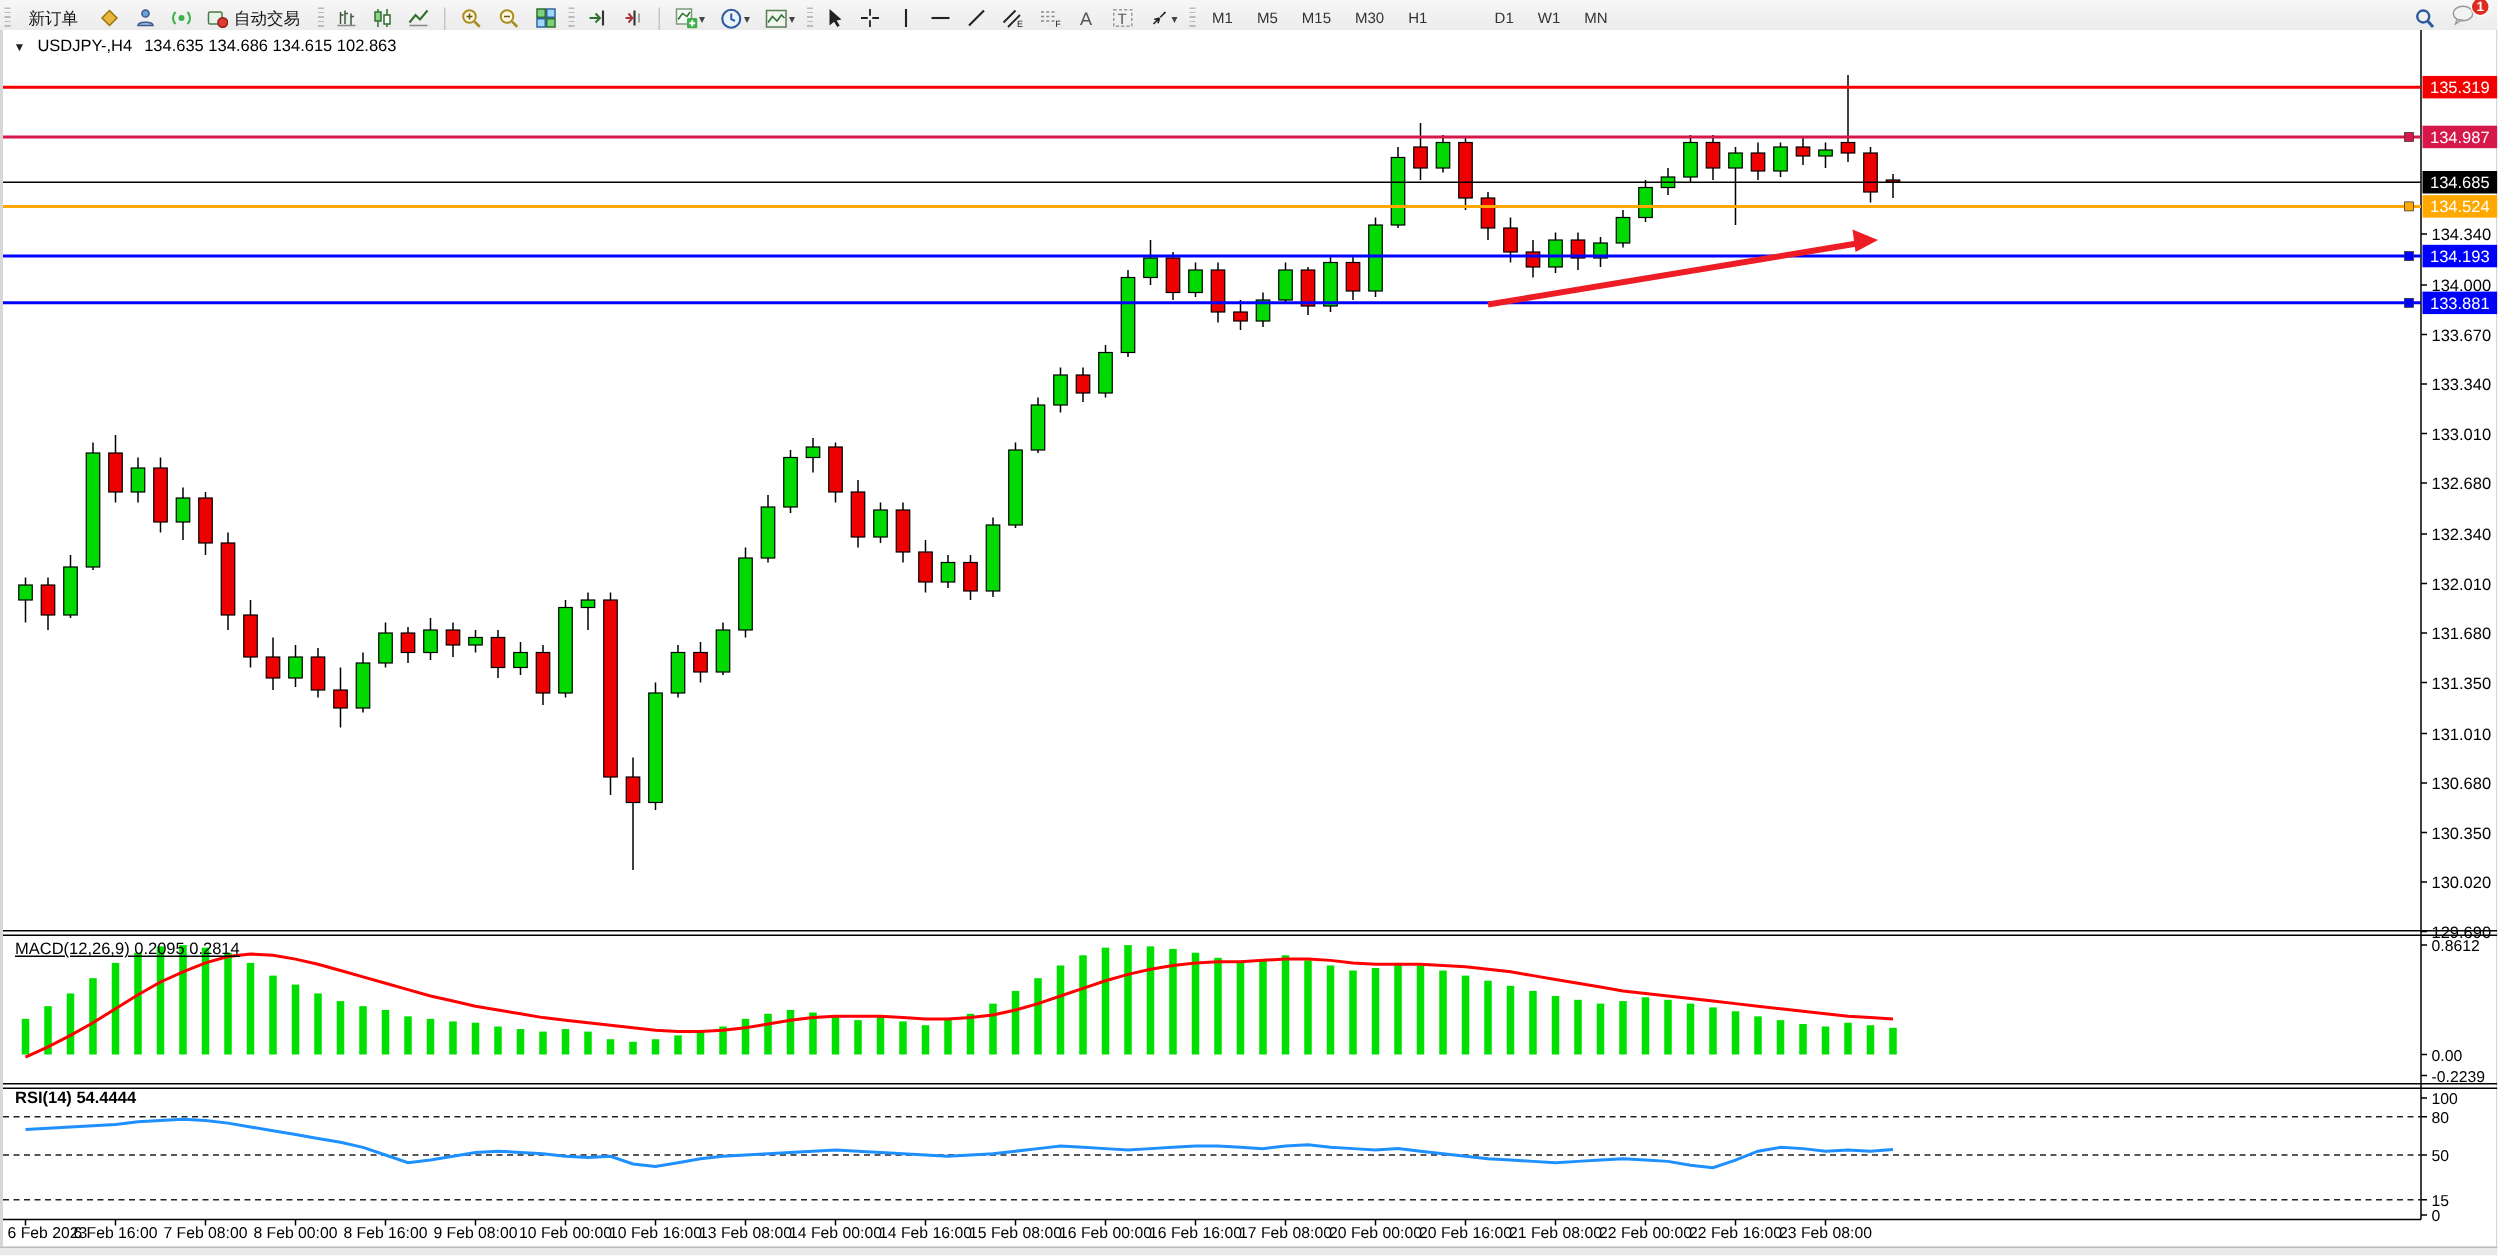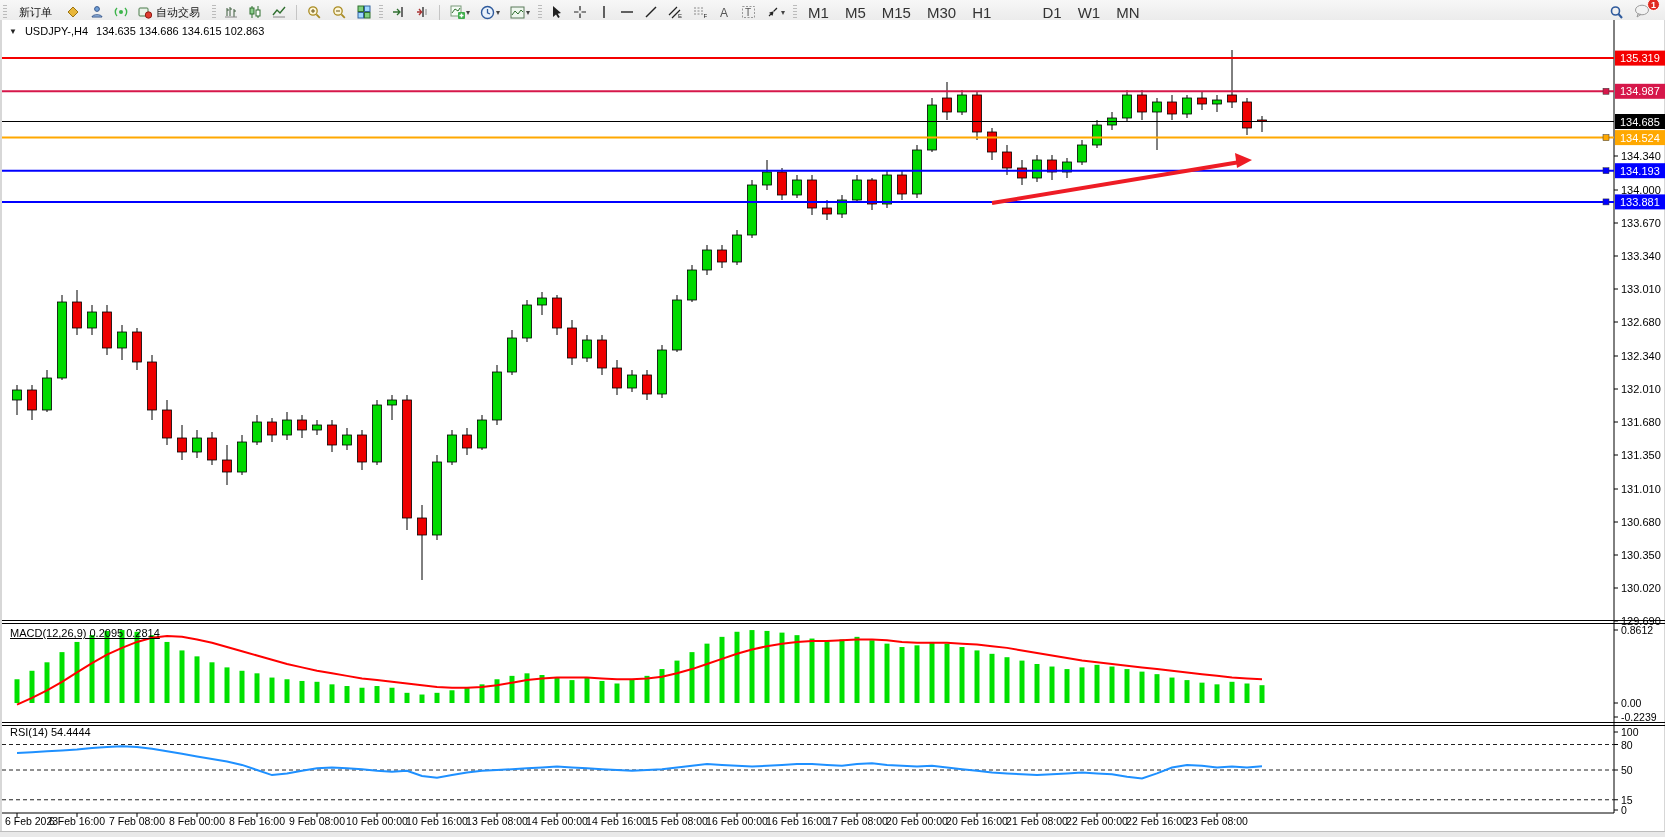--- a/index.html
+++ b/index.html
@@ -12,42 +12,42 @@
     background:linear-gradient(#f7f7f7,#e9e9e9); border-bottom:1px solid #c9c9c9;
     display:flex; align-items:center; padding:12px 2px; gap:4px; }
   .tb-btn { display:inline-flex; align-items:center; justify-content:center;
     height:17px; min-width:19px; padding:0 2px; border:1px solid transparent;
     background:transparent; cursor:default; font-family:"Liberation Sans",sans-serif; }
   .tb-text { font-size:11px; color:#111; padding:0 4px; white-space:nowrap; }
   .tb-sep { width:1px; height:15px; background:#c5c5c5; margin:0 3px; }
   .tb-grip { width:4px; height:15px; margin:0 1px;
     background:repeating-linear-gradient(#bbb 0 1px, transparent 1px 3px); }
   .dd { font-size:8px; color:#444; margin-left:1px; }
-  .tf { font-size:15px; color:#333; padding:1px 5px; height:17px; display:inline-flex;
+  .tf { font-size:10px; color:#333; padding:1px 5px; height:17px; display:inline-flex;
     align-items:center; border:1px solid transparent; }
   .tf.active { border:1px solid #9a9a9a; background:#e3e3e1;
     box-shadow:inset 0 1px 2px rgba(0,0,0,.18);margin-top:40px; }
   .tb-spacer { flex:1; }
   .chat-wrap { position:relative; margin-right:10px; }
   .badge { position:absolute; top:-4px; right:-7px; background:#e02b20; color:#fff;
     font-size:9px; font-weight:bold; border-radius:8px; min-width:13px; height:13px;
     display:flex; align-items:center; justify-content:center; border:1px solid #fff; }
 
   
   .chart-window { position:absolute; left:0; top:20px; width:1665px; height:812px;
     background:#fff; border-left:2px solid #d7d7d7; border-right:1px solid #d7d7d7; }
   .bottom-strip { position:absolute; left:0; top:831px; width:1665px; height:6px;
     background:#e9e9e9; border-top:1px solid #bdbdbd; }
   #chart-svg { position:absolute; left:0; top:0; }
   .chart-title { position:absolute; left:7px; top:5px; font-size:11px; color:#000;
     display:flex; gap:8px; align-items:center; white-space:nowrap; }
   .chart-title .tri { font-size:8px; color:#222; }
   .panel-label { position:absolute; left:8px; font-size:11px; color:#000; white-space:nowrap; }
   .macd-label { top:607px;text-decoration:underline; }
-  .rsi-label { top:706px; }
+  .rsi-label { top:706px;font-weight:bold; }
 </style>
 </head>
 <body>
 
 <div class="app">
 
   <div class="toolbar">
     <div class="tb-grip"></div>
 
     <button class="tb-btn">

